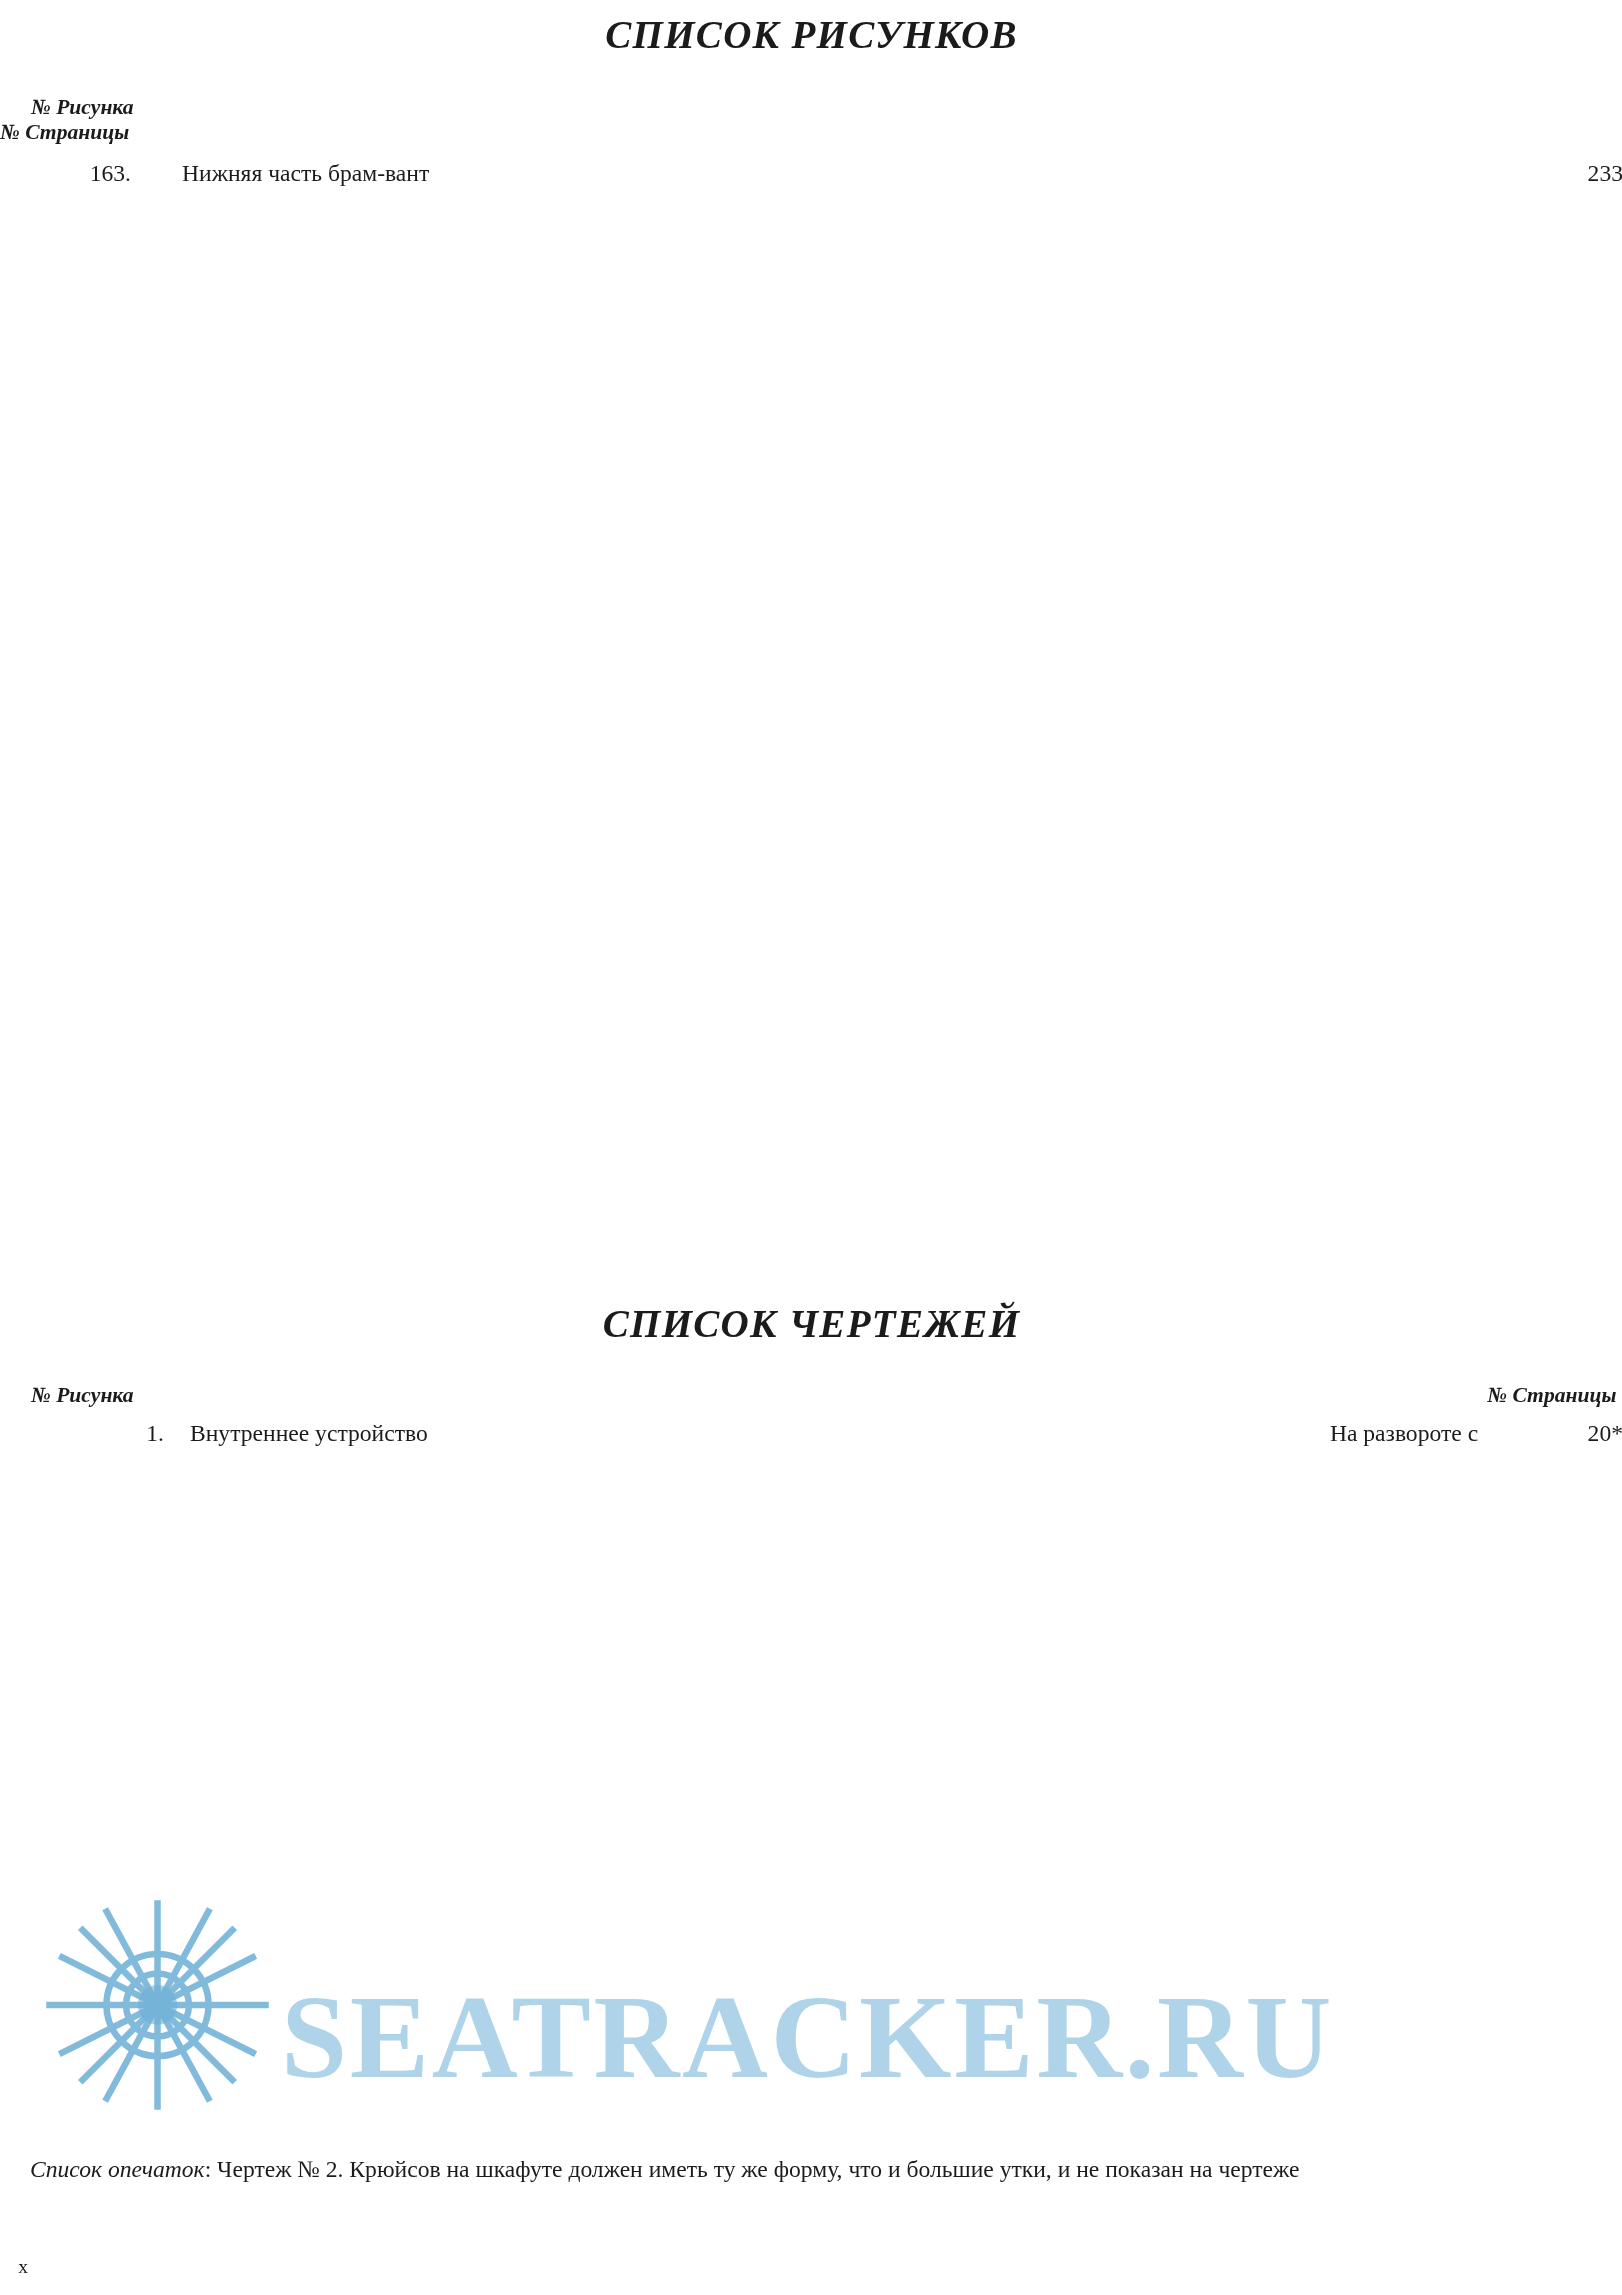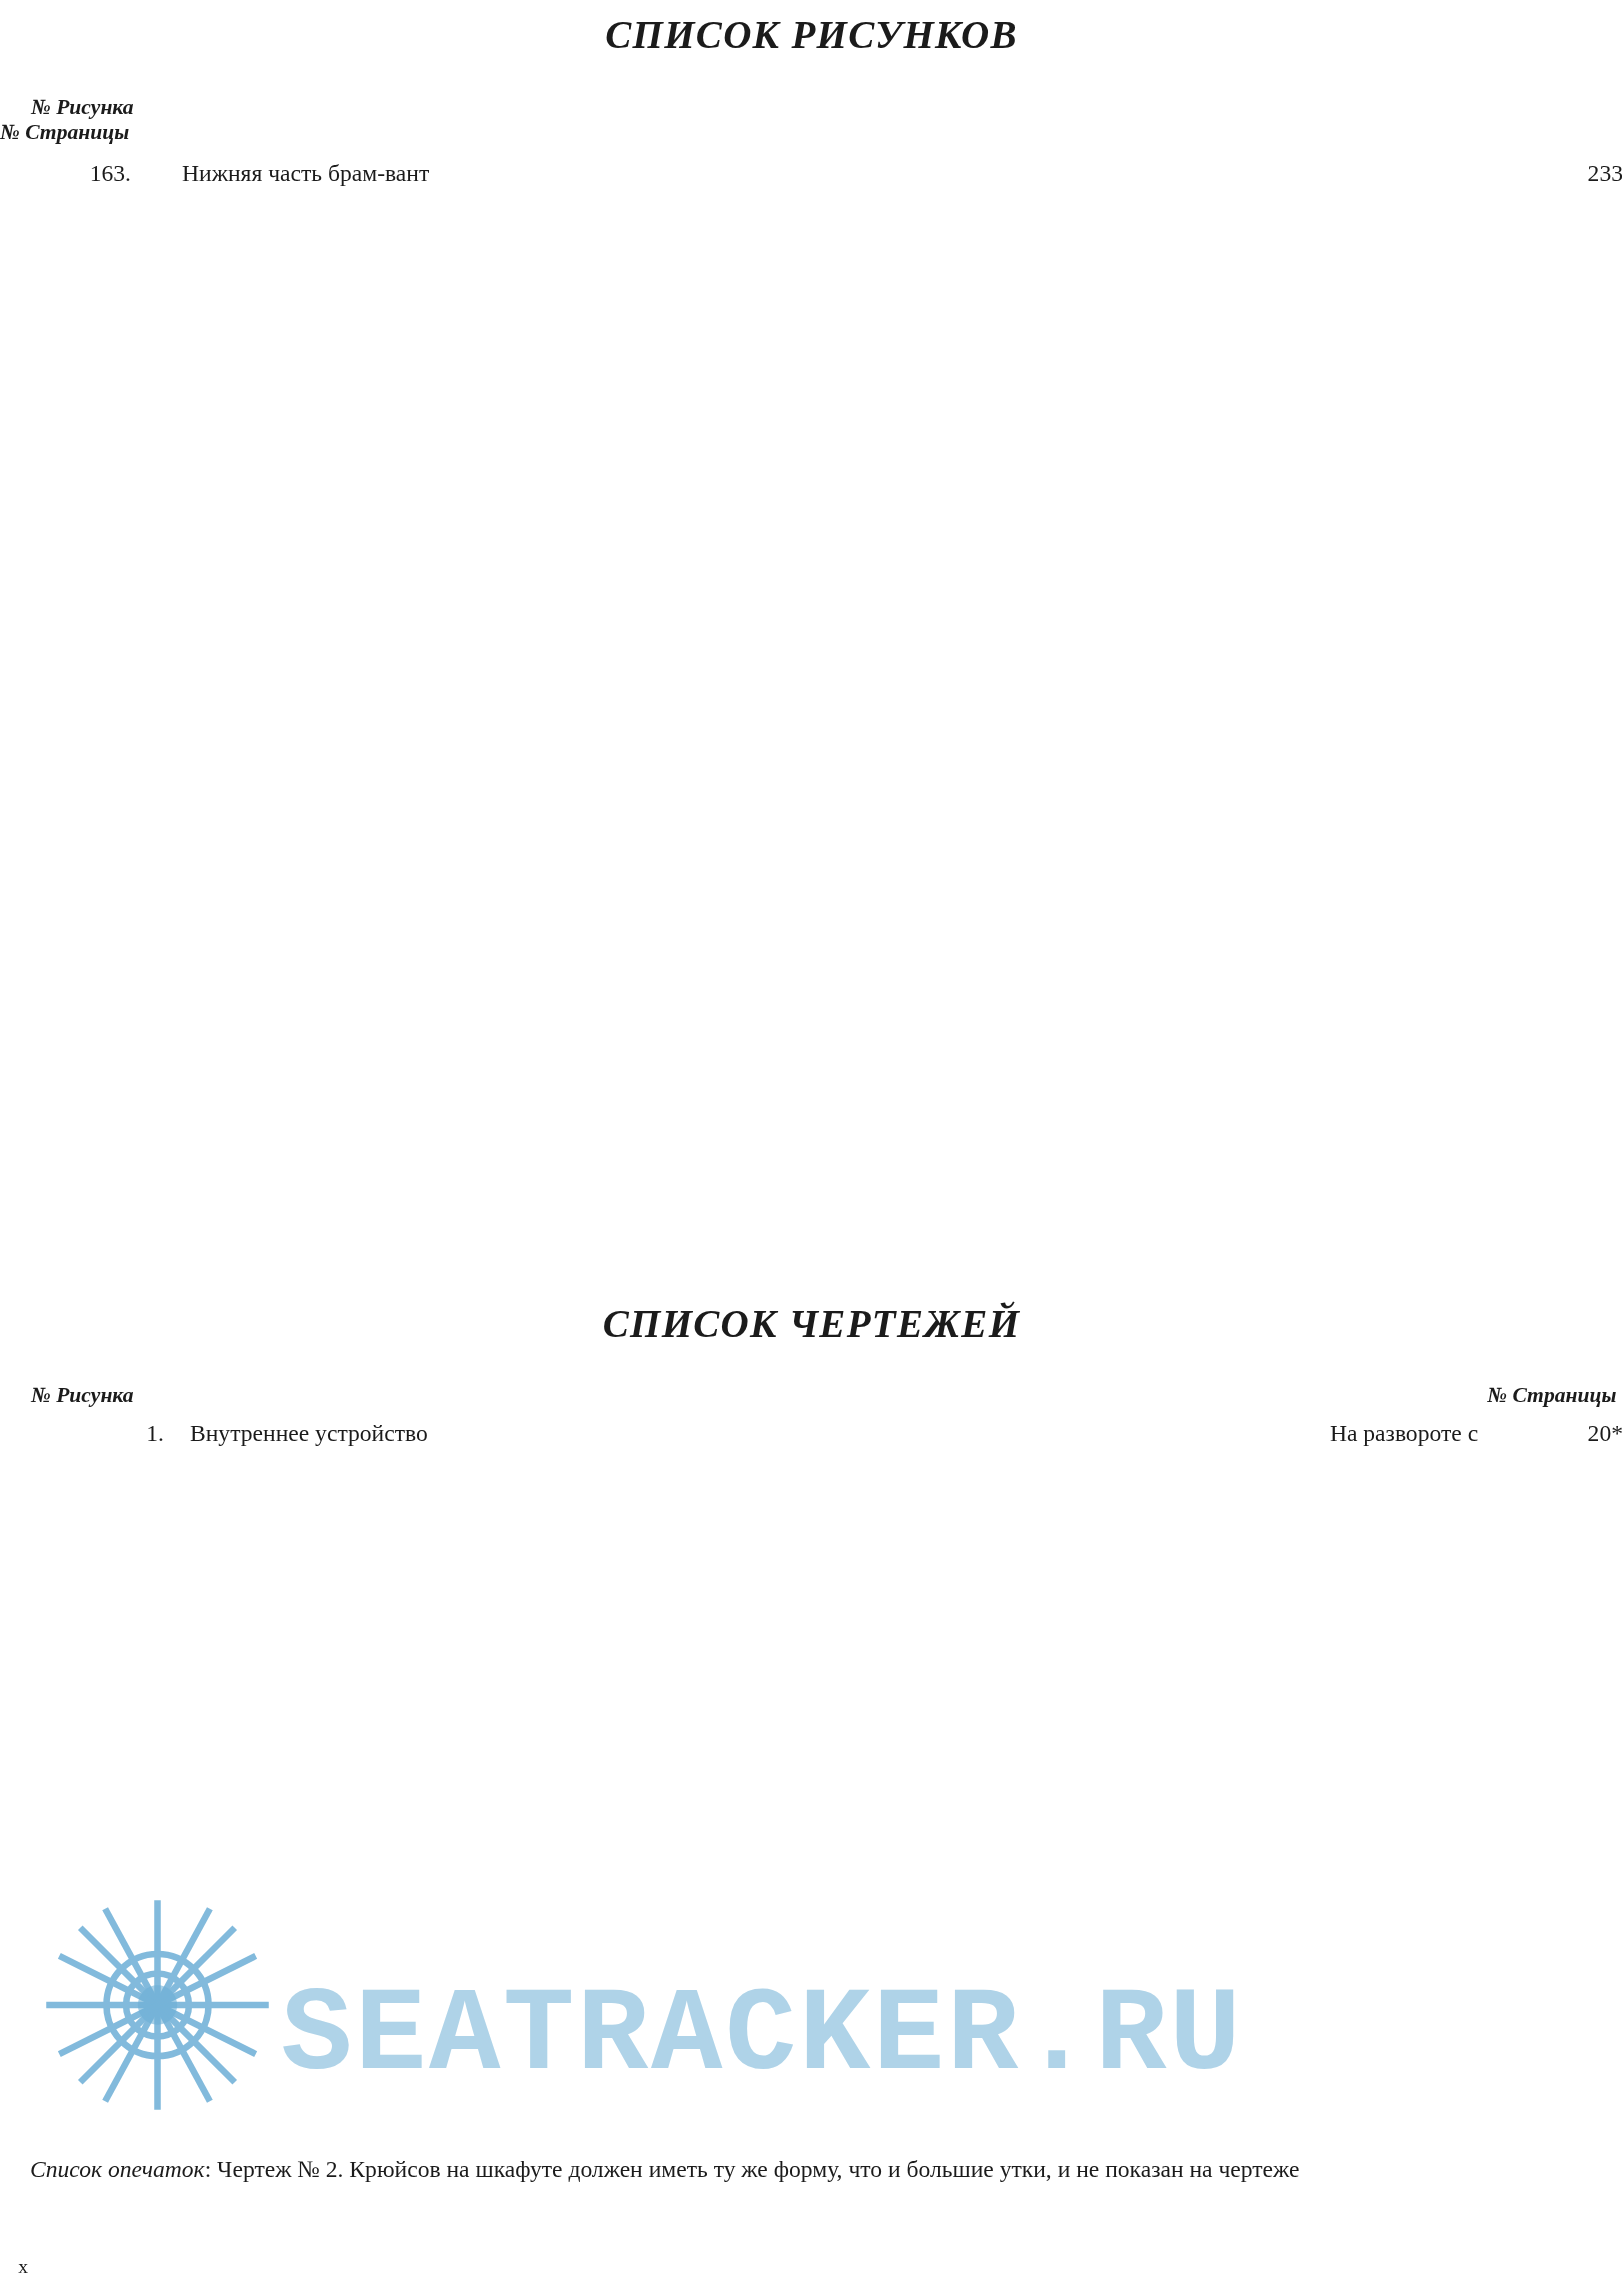--- a/index.html
+++ b/index.html
@@ -115,21 +115,21 @@
     top: 1871px;
     width: 1623px;
     height: 262px;
     pointer-events: none;
     z-index: 5;
   }
   .wm-text {
     position: absolute;
     left: 281px;
     top: 98px;
-    font-family: Liberation Mono, monospace;
+    font-family: Liberation Serif, serif;
     font-weight: bold;
     font-size: 119px;
     letter-spacing: 2.6px;
     color: rgba(109,175,214,0.55);
     white-space: nowrap;
   }
   .wm-star {
     position: absolute;
     left: 19.6px;
     top: 26px;

